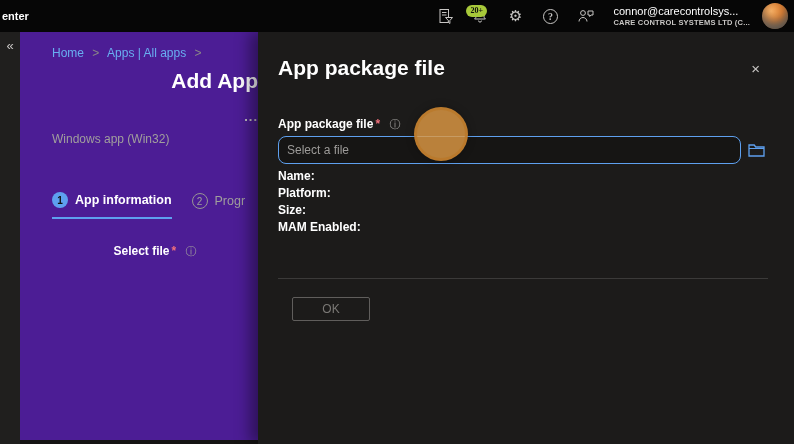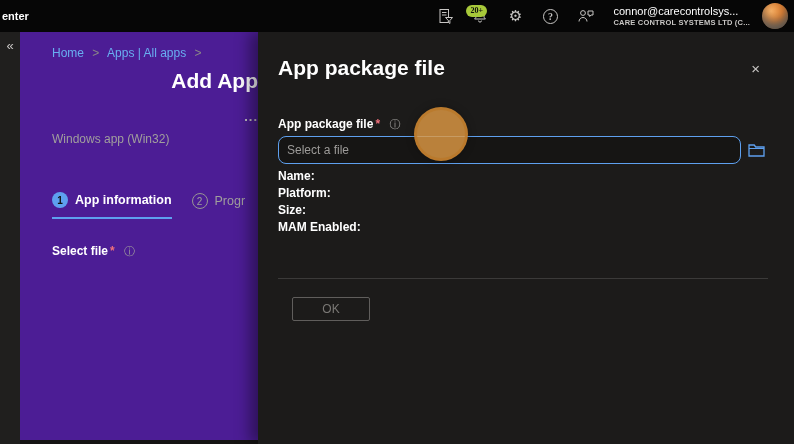--- a/index.html
+++ b/index.html
@@ -48,21 +48,21 @@
   .steps { margin-top:46px; display:flex; gap:20px; white-space:nowrap; }
   .step { display:flex; align-items:center; gap:7px; padding-bottom:9px; cursor:pointer; }
   .step.active { border-bottom:2px solid var(--accent,#5ea0ef); }
   .step-num { flex:0 0 auto; width:16px; height:16px; border-radius:50%; font-size:10px; font-weight:700;
     display:flex; align-items:center; justify-content:center; }
   .step.active .step-num { background:var(--accent,#5ea0ef); color:#10100f; }
   .step.inactive .step-num { border:1px solid #979593; color:#a19f9d; font-weight:400; }
   .step-label { font-size:12.5px; }
   .step.active .step-label { color:#fff; font-weight:700; }
   .step.inactive .step-label { color:#a19f9d; }
-  .select-file-row { margin-top:25px; font-size:12px; }
+  .select-file-row { margin-top:25px; font-size:12px;text-align:center; }
   .lbl-bold { font-weight:700; color:#fff; }
   .req-star { color:var(--required,#f1707b); margin-left:2px; font-weight:700; }
   .info-glyph { color:#a19f9d; margin-left:6px; font-size:11px; font-weight:400; }
 
   
   .panel { position:absolute; top:32px; left:258px; right:0; bottom:0; background:#1c1b1a;
     padding:24px 26px 0 20px; z-index:5; box-shadow:-8px 0 14px rgba(0,0,0,.4); }
   .panel-head { display:flex; align-items:flex-start; justify-content:space-between; }
   .panel-title { font-size:21px; font-weight:700; color:#fff; }
   .close-btn { background:none; border:none; color:#c8c6c4; font-size:15px; cursor:pointer; padding:4px 8px; }

